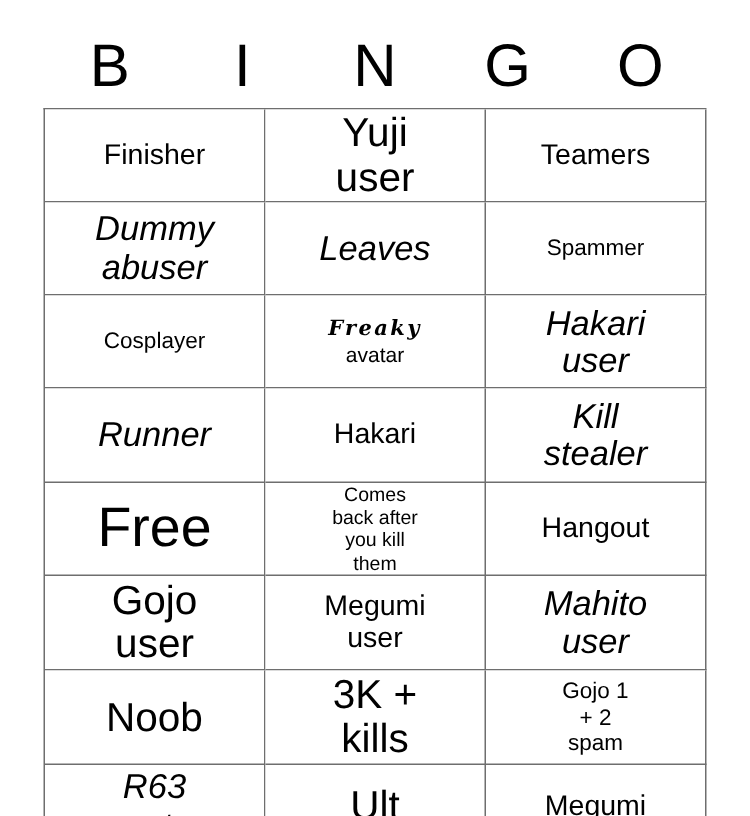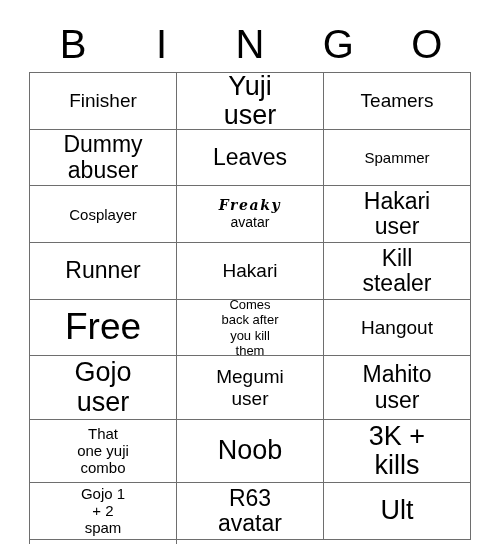--- a/index.html
+++ b/index.html
@@ -77,21 +77,21 @@
     width: 100%;
     line-height: 1.12;
     word-wrap: break-word;
     white-space: pre-line;
   }
 
   
   .fs-xs  { font-size: 13px; line-height: 1.18; }
   .fs-sm  { font-size: 15px; line-height: 1.15; }
   .fs-md  { font-size: 19px; line-height: 1.12; }
-  .fs-lg  { font-size: 23px; line-height: 1.1; }
+  .fs-lg  { font-size: 23px; line-height: 1.1; font-style: italic; }
   .fs-xl  { font-size: 27px; line-height: 1.08; }
   .fs-xxl { font-size: 37px; line-height: 1.05; }
 
   
   .freaky-cell .cell-text { line-height: 1.2; }
   .freaky-word {
     display: block;
     font-family: "DejaVu Serif", serif;
     font-weight: bold;
     font-style: italic;
@@ -179,25 +179,20 @@
       </div>
       <div class="bingo-cell">
         <span class="cell-text fs-md">Megumi
 user</span>
       </div>
       <div class="bingo-cell">
         <span class="cell-text fs-lg">Mahito
 user</span>
       </div>
       <div class="bingo-cell">
-        <span class="cell-text fs-sm">That
-one yuji
-combo</span>
-      </div>
-      <div class="bingo-cell">
         <span class="cell-text fs-xl">Noob</span>
       </div>
       <div class="bingo-cell">
         <span class="cell-text fs-xl">3K +
 kills</span>
       </div>
       <div class="bingo-cell">
         <span class="cell-text fs-sm">Gojo 1
 + 2
 spam</span>

